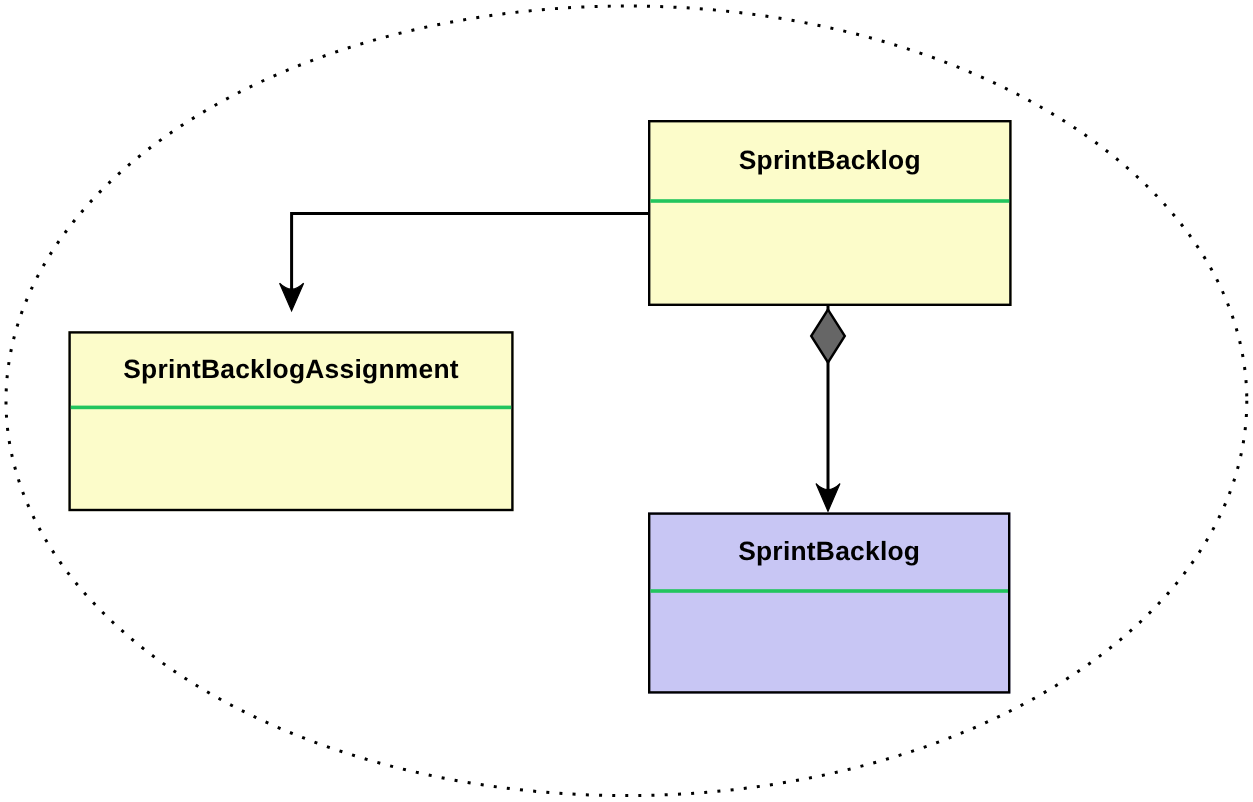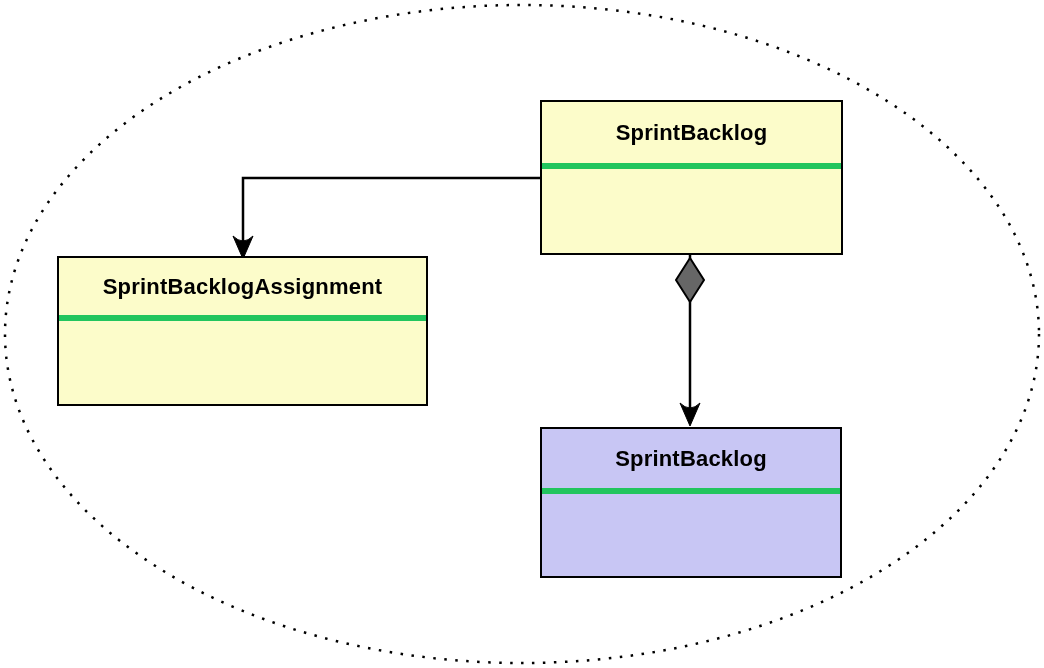--- a/index.html
+++ b/index.html
@@ -25,21 +25,21 @@
   .uml-class {
     position: absolute;
     z-index: 2;
     box-sizing: border-box;
     border: 2px solid #000000;
     display: flex;
     flex-direction: column;
   }
   .uml-class-title {
     box-sizing: border-box;
-    border-bottom: 6px solid #22c55e;
+    border-bottom: 3px solid #22c55e;
     display: flex;
     align-items: center;
     justify-content: center;
     font-weight: bold;
     font-size: 22px;
     color: #000000;
     letter-spacing: 0.2px;
   }
   .uml-class-body {
     flex: 1;
@@ -47,21 +47,21 @@
   .fill-yellow { background: #FCFCCA; }
   .fill-purple { background: #C8C6F4; }
 
   #class-sprintbacklog {
     left: 540px; top: 100px;
     width: 303px; height: 155px;
   }
   #class-sprintbacklog .uml-class-title { height: 67px; }
 
   #class-sprintbacklogassignment {
-    left: 57px; top: 256px;
+    left: 57px; top: 276px;
     width: 371px; height: 150px;
   }
   #class-sprintbacklogassignment .uml-class-title { height: 63px; }
 
   #class-backlogstatus {
     left: 540px; top: 427px;
     width: 302px; height: 151px;
   }
   #class-backlogstatus .uml-class-title { height: 65px; }
 </style>

